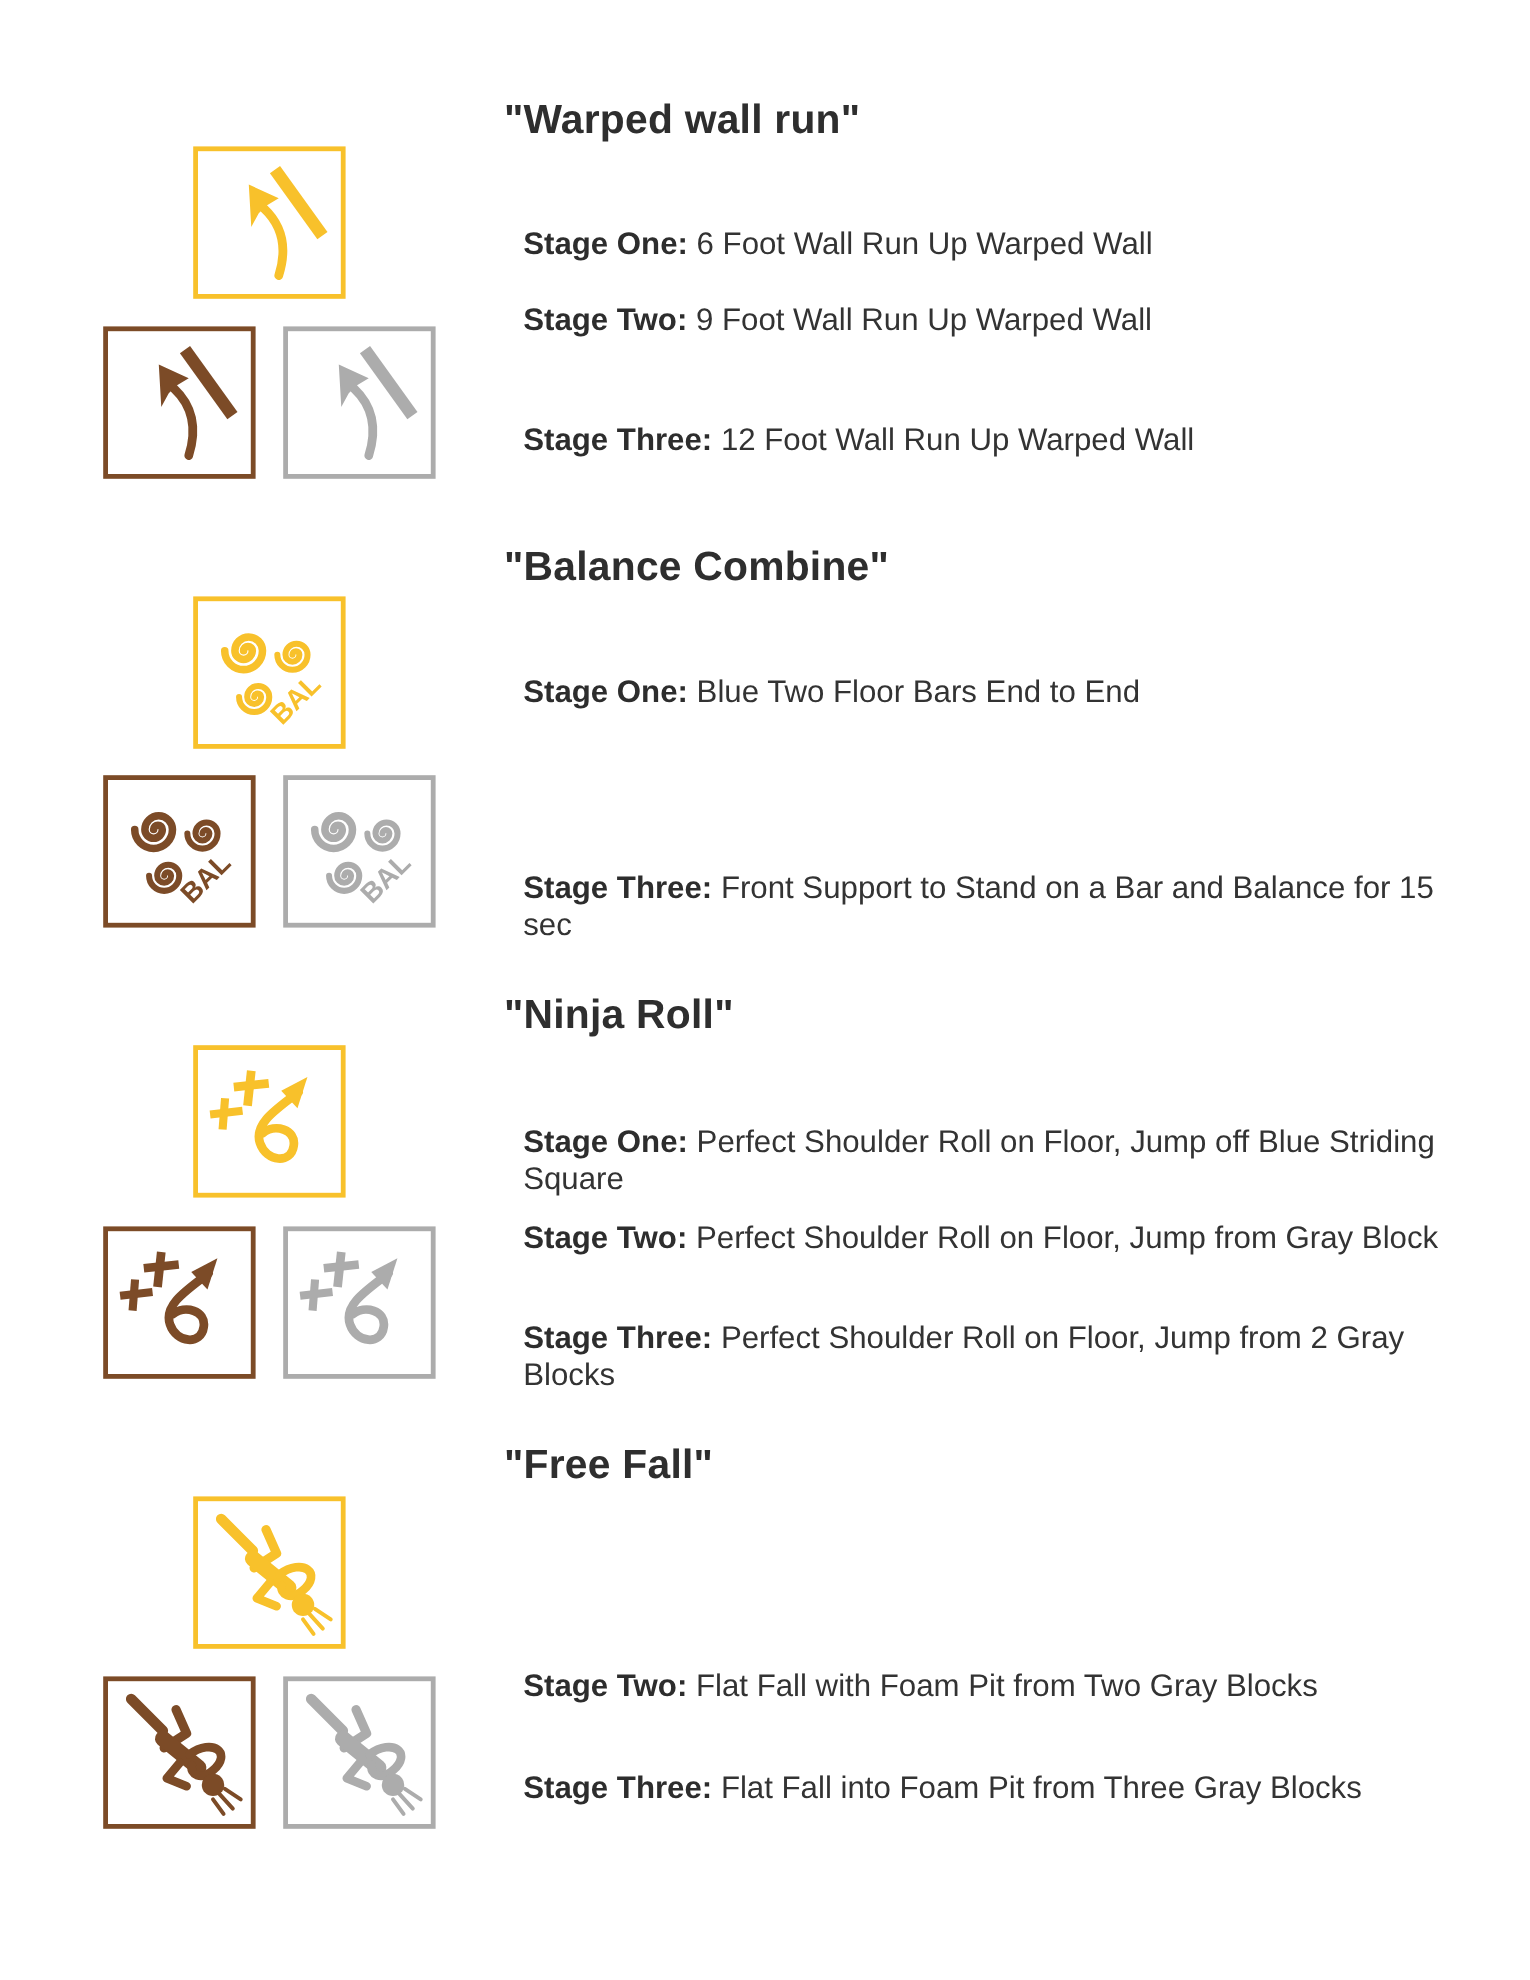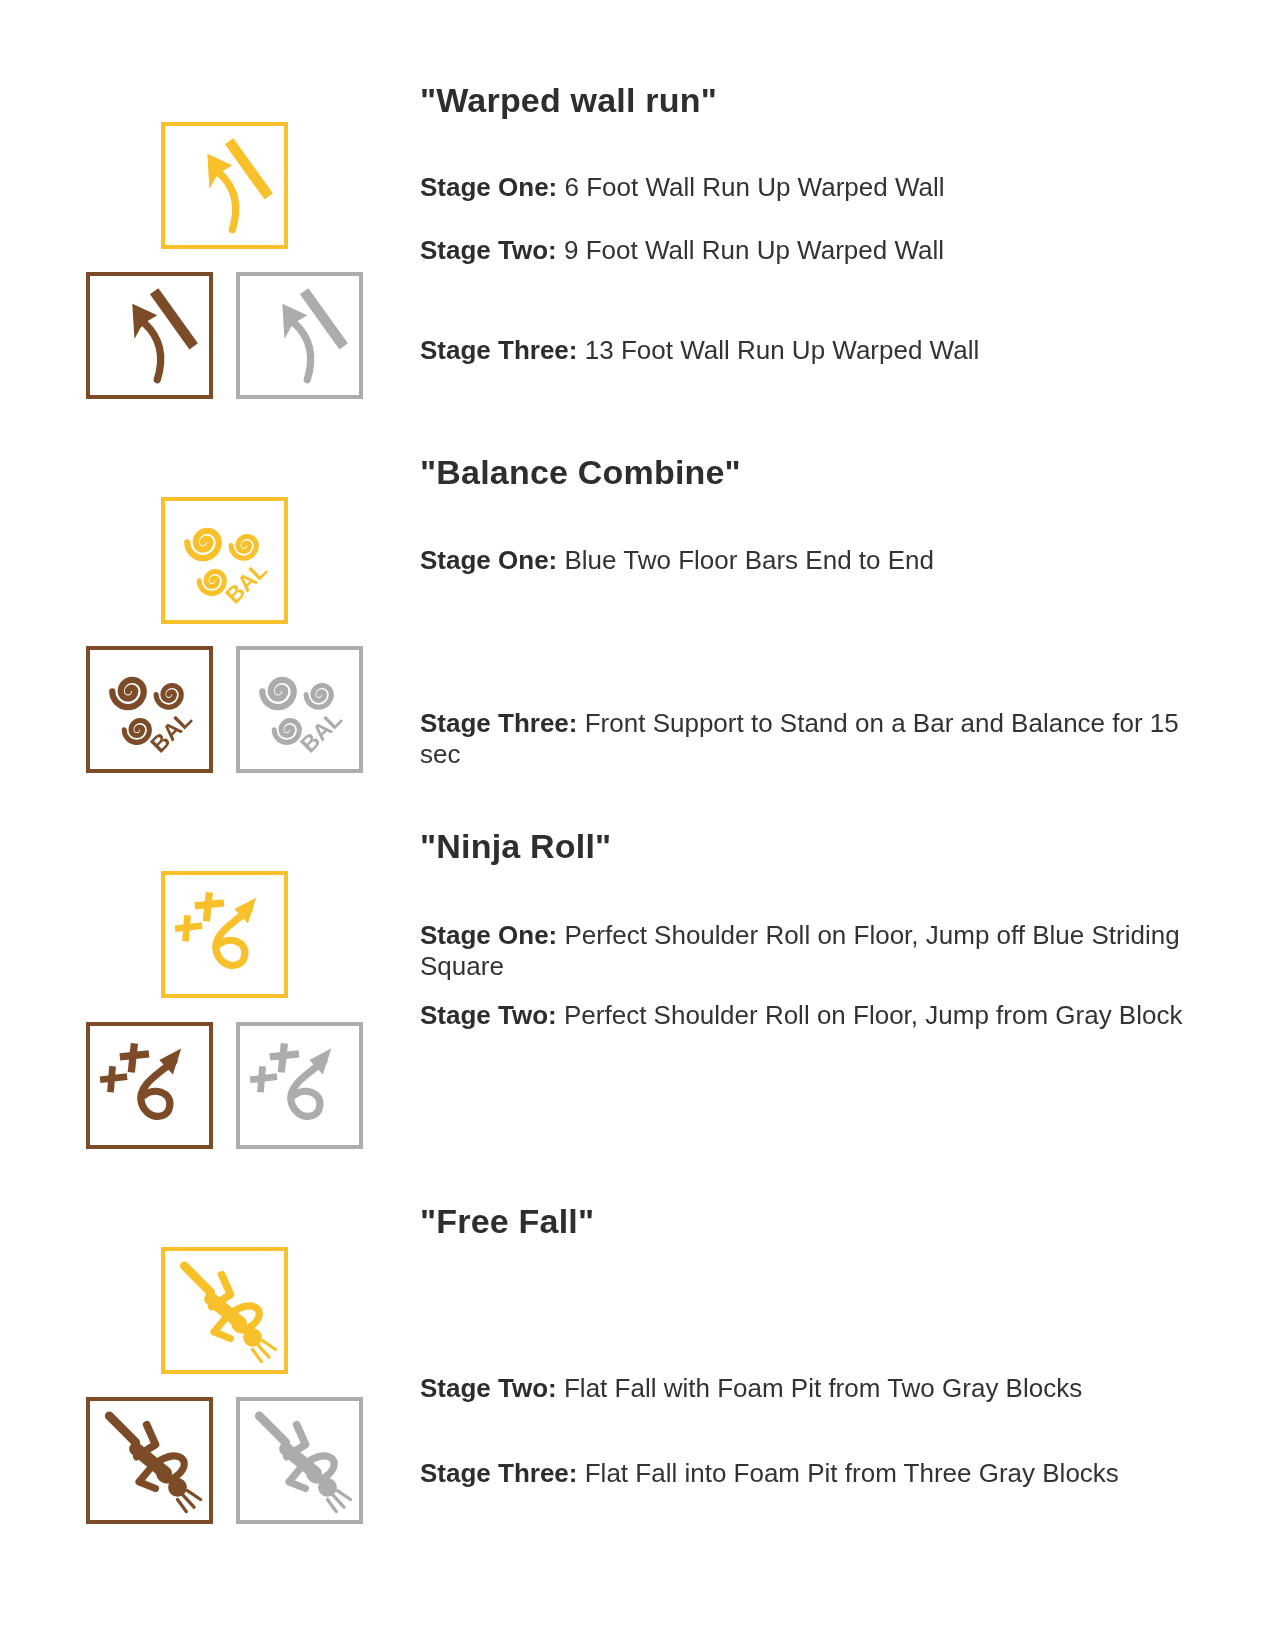--- a/index.html
+++ b/index.html
@@ -6,21 +6,21 @@
   .page{
     position:relative;width:1275px;height:1650px;background:#ffffff;
     font-family:"Liberation Sans","DejaVu Sans",sans-serif;overflow:hidden;
   }
   .abs{position:absolute;}
   .title{
     margin:0;font-size:34px;line-height:40px;font-weight:bold;color:#2e2e2e;
     white-space:nowrap;letter-spacing:0.2px;
   }
   .stage{
-    margin:0;font-size:26px;line-height:31px;color:#333333;width:775px;
+    margin:16px;font-size:26px;line-height:31px;color:#333333;width:775px;
   }
   .stage b{color:#2d2d2d;}
   .icon-box{
     box-sizing:border-box;width:127px;height:127px;border:4px solid currentColor;
     background:#ffffff;display:flex;align-items:center;justify-content:center;
   }
   .gold{color:#F8C12B;}
   .brown{color:#7C4B27;}
   .gray{color:#ACACAC;}
   .glyph{display:block;}
@@ -89,21 +89,21 @@
       </svg>
   </div>
   <div class="icon-box abs gray" style="left:236px;top:272px">
     <svg class="glyph" width="104" height="104" viewBox="0 0 100 100">
         <use href="#sym-warped"></use>
       </svg>
   </div>
 
   <p class="stage abs" style="left:420px;top:172px"><b>Stage One:</b> <span>6 Foot Wall Run Up Warped Wall</span></p>
   <p class="stage abs" style="left:420px;top:235px"><b>Stage Two:</b> <span>9 Foot Wall Run Up Warped Wall</span></p>
-  <p class="stage abs" style="left:420px;top:335px"><b>Stage Three:</b> <span>13 Foot Wall Run Up Warped Wall</span></p>
+  <p class="stage abs" style="left:420px;top:335px"><b>Stage Three:</b> <span>12 Foot Wall Run Up Warped Wall</span></p>
 
   <h2 class="title abs" style="left:420px;top:452px">"Balance Combine"</h2>
 
   <div class="icon-box abs gold" style="left:161px;top:497px">
     <svg class="glyph" width="110" height="110" viewBox="0 0 100 100">
       <use href="#sym-balance"></use>
       <text class="bal-text" transform="translate(59,90) rotate(-45)" fill="currentColor">BAL</text>
     </svg>
   </div>
   <div class="icon-box abs brown" style="left:86px;top:646px">
@@ -135,20 +135,21 @@
       </svg>
   </div>
   <div class="icon-box abs gray" style="left:236px;top:1022px">
     <svg class="glyph" width="104" height="104" viewBox="0 0 100 100">
         <use href="#sym-ninja"></use>
       </svg>
   </div>
 
   <p class="stage abs" style="left:420px;top:1000px"><b>Stage Two:</b> <span>Perfect Shoulder Roll on Floor, Jump from Gray Block</span></p>
   <p class="stage abs" style="left:420px;top:920px"><b>Stage One:</b> <span>Perfect Shoulder Roll on Floor, Jump off Blue Striding Square</span></p>
+  <p class="stage abs" style="left:420px;top:1083px"><b>Stage Three:</b> <span>Perfect Shoulder Roll on Floor, Jump from 2 Gray Blocks</span></p>
 
   <h2 class="title abs" style="left:420px;top:1201px">"Free Fall"</h2>
 
   <div class="icon-box abs gold" style="left:161px;top:1247px">
     <svg class="glyph" width="110" height="110" viewBox="0 0 100 100">
         <use href="#sym-freefall"></use>
       </svg>
   </div>
   <div class="icon-box abs brown" style="left:86px;top:1397px">
     <svg class="glyph" width="110" height="110" viewBox="0 0 100 100">

